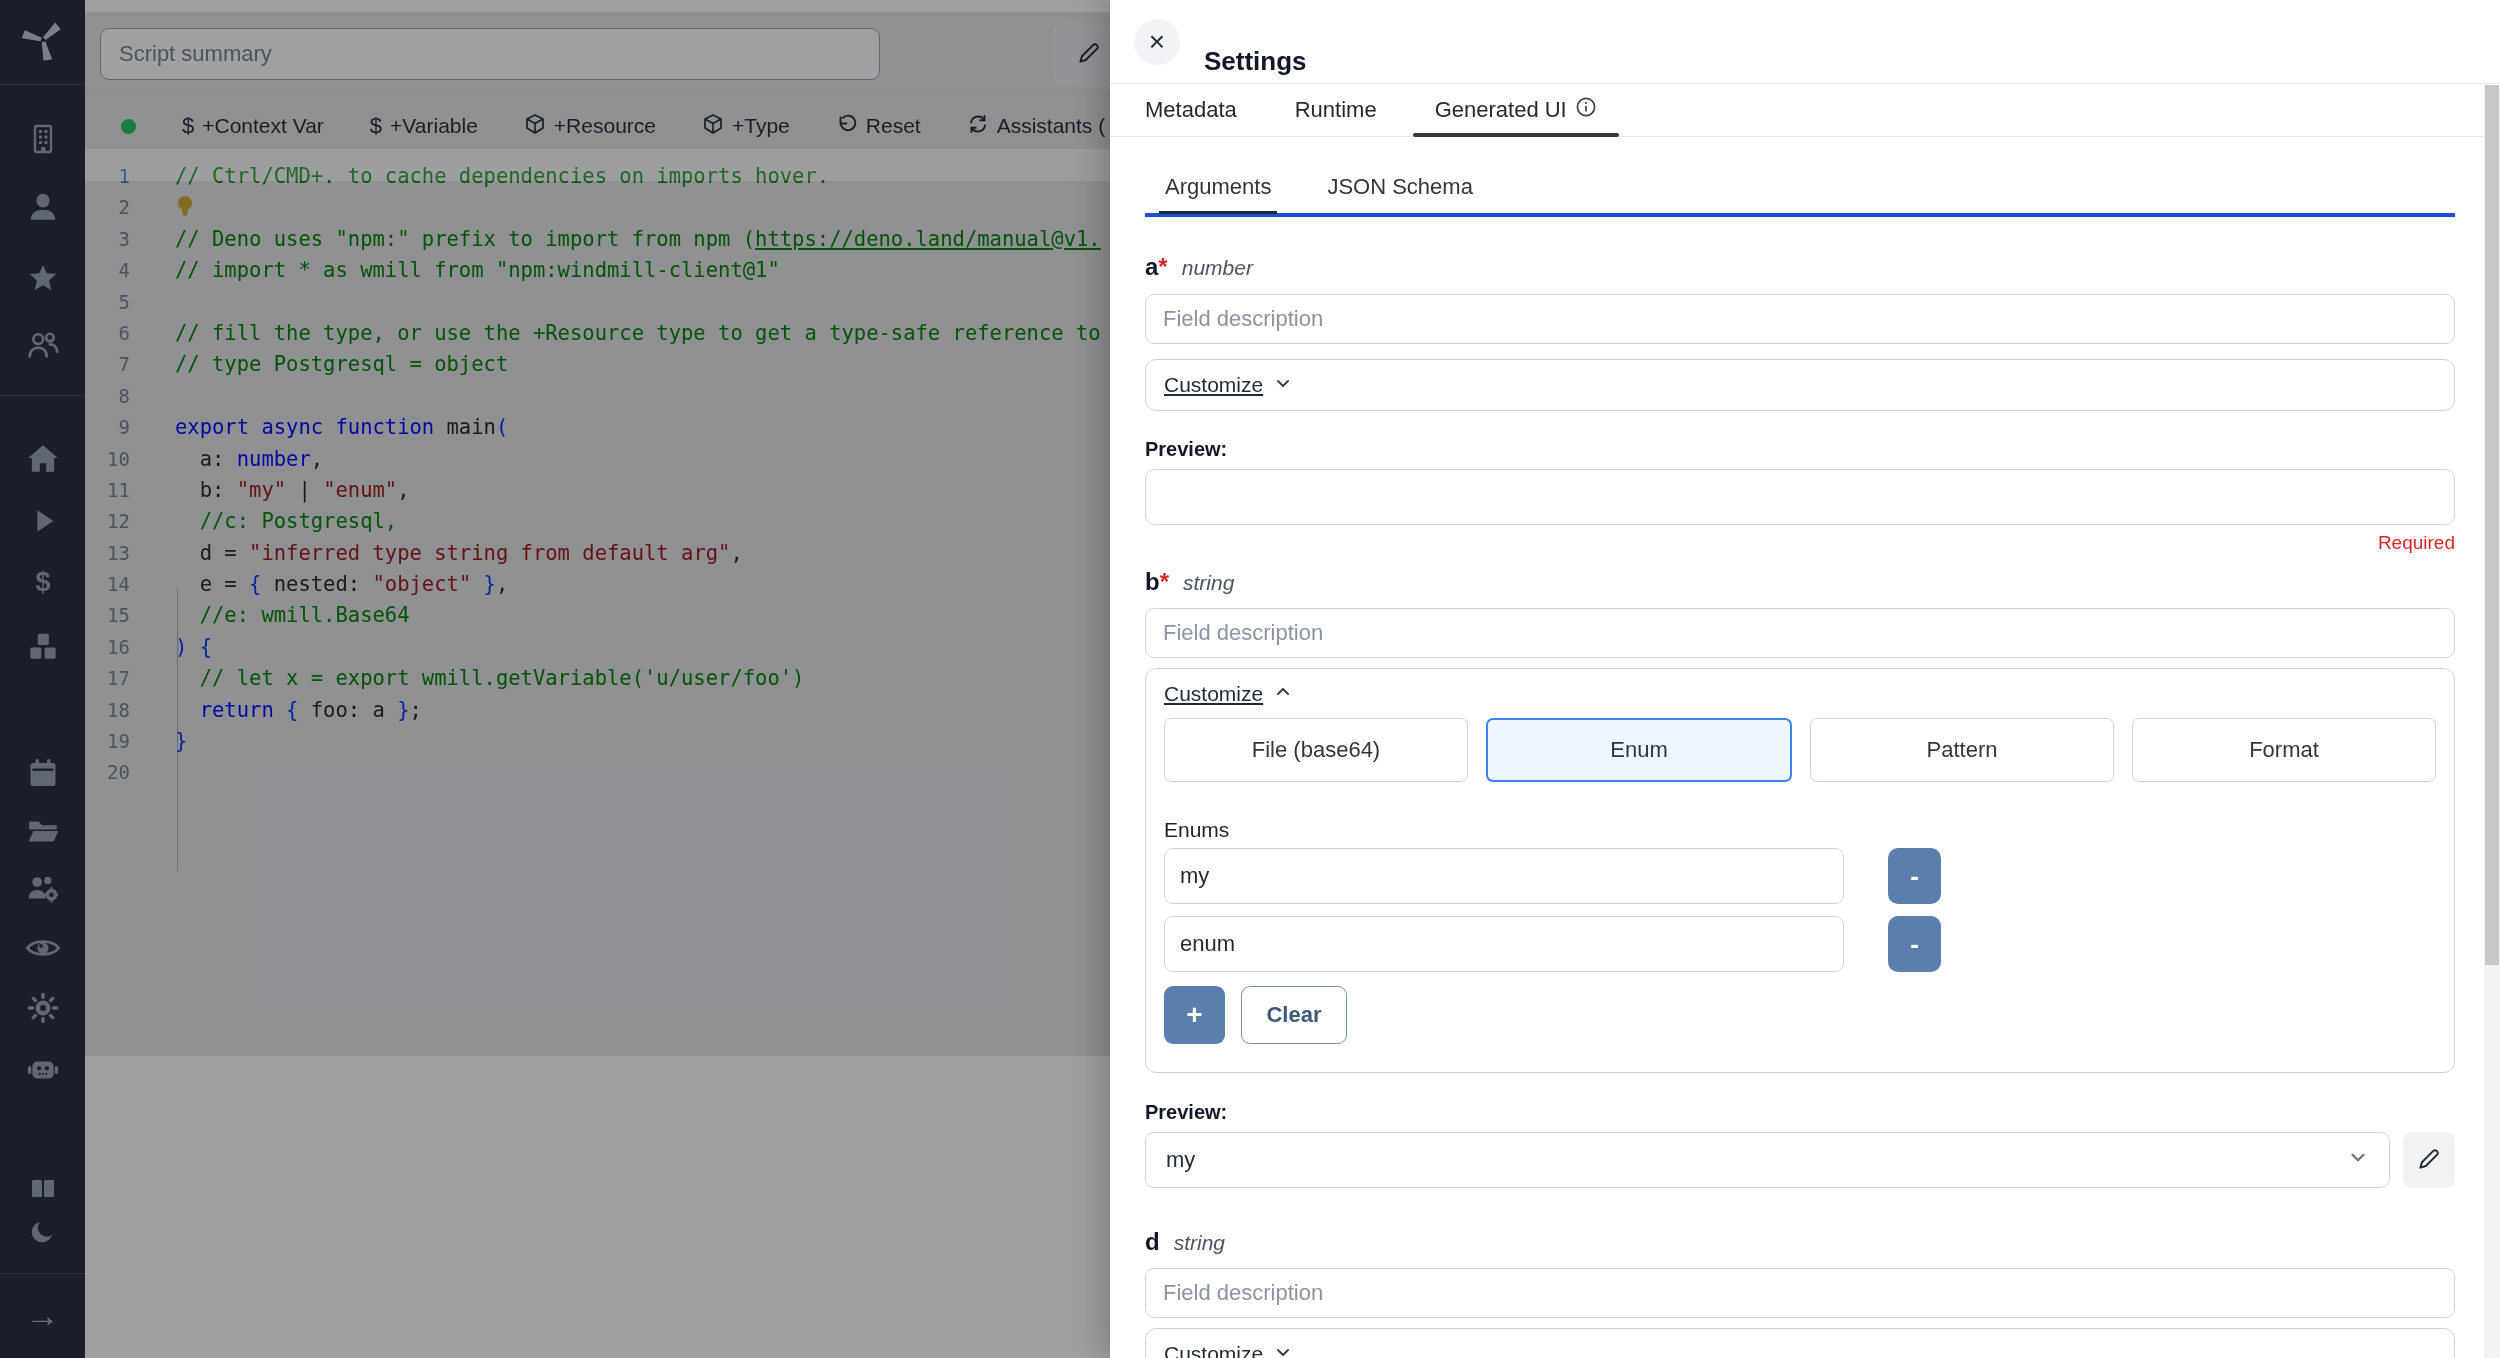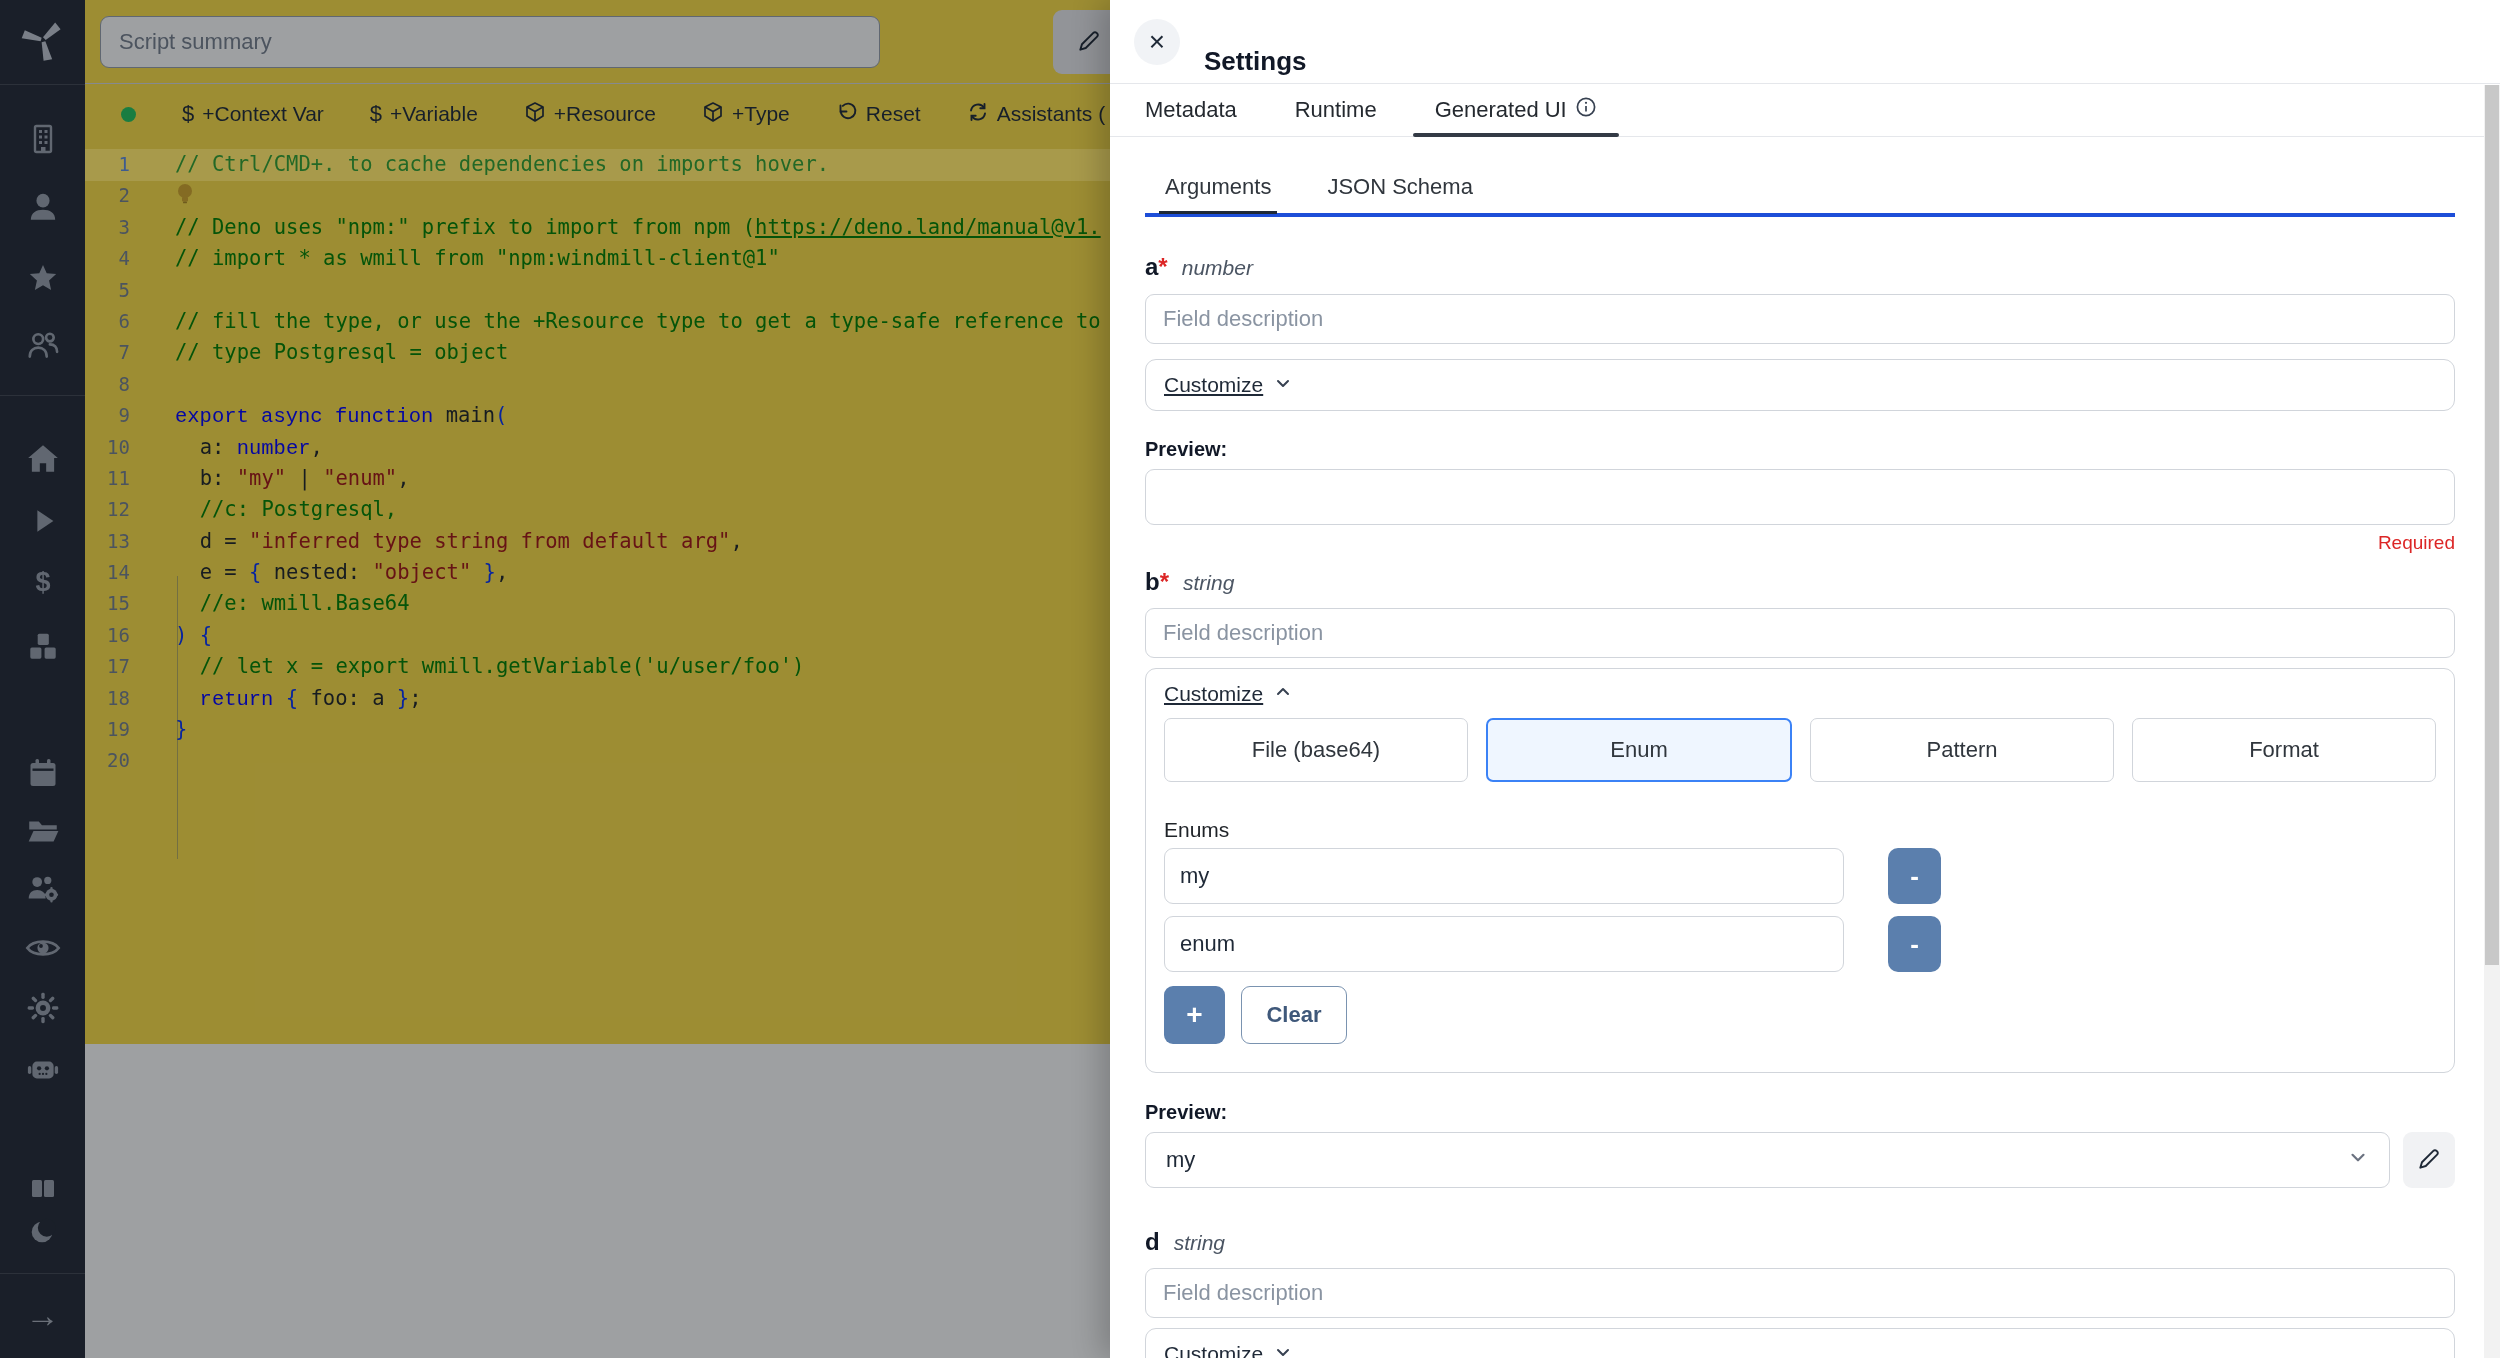--- a/index.html
+++ b/index.html
@@ -8,37 +8,37 @@
   .stage { position:relative; width:2500px; height:1358px; overflow:hidden; }
 
   
   .sidebar { position:absolute; left:0; top:0; width:85px; height:1358px; background:#232936; z-index:10; }
   .side-icon { position:absolute; left:50%; transform:translate(-50%,-50%); color:#9aa1ad; display:flex; align-items:center; justify-content:center; }
   .side-icon svg { display:block; }
   .side-divider { position:absolute; left:0; width:85px; height:1px; background:rgba(255,255,255,0.14); }
   .arrow-glyph { font-size:34px; color:#aab0bb; line-height:1; }
 
   
-  .editor-region { position:absolute; left:85px; top:0; width:1025px; height:1044px; background:#fde047; z-index:10; }
+  .editor-region { position:absolute; left:85px; top:12px; width:1025px; height:1044px; background:#e5e5e5; z-index:10; }
   .topbar { position:relative; height:84px; border-bottom:1px solid #d7dbe0; }
   .summary { position:absolute; left:15px; top:16px; width:780px; height:52px; border:1.6px solid #98a1ad; border-radius:9px;
              padding:0 18px; font-size:22px; color:#1f2937; background:#fff; font-family:"Liberation Sans",sans-serif; outline:none; }
   .summary::placeholder { color:#77808f; }
   .edit-btn { position:absolute; left:968px; top:10px; width:72px; height:64px; background:#ececef; border:none; border-radius:9px;
               display:flex; align-items:center; justify-content:center; cursor:pointer; }
   .toolbar { display:flex; align-items:center; height:60px; padding-left:36px; gap:46px; white-space:nowrap; overflow:hidden; }
   .status-dot { width:15px; height:15px; border-radius:50%; background:#22c55e; flex:0 0 auto; }
   .tb-item { display:flex; align-items:center; gap:8px; font-size:21px; color:#1f2937; cursor:pointer; flex:0 0 auto; }
   .tb-item .dollar { font-size:22px; font-weight:500; }
   .code-area { position:relative; padding-top:5px; font-family:"DejaVu Sans Mono", monospace; font-size:20.5px; }
   .code-line { height:31.4px; line-height:31.4px; white-space:pre; display:flex; }
   .ln { width:60px; padding-right:15px; text-align:right; color:#76808f; flex:0 0 auto; font-size:19px; }
   .ln.active { color:#3569c7; }
   .lc { padding-left:30px; flex:1 1 auto; overflow:hidden; }
-  .cm { color:#008000; } .kw { color:#0000ff;font-family:Liberation Mono, monospace; } .str { color:#a31515; }
+  .cm { color:#008000; } .kw { color:#0000ff; } .str { color:#a31515; }
   .pl { color:#1f2328; } .br { color:#0431fa; }
   .url { color:#008000; text-decoration:underline; }
   .bulb-wrap { display:inline-flex; vertical-align:middle; margin-top:-4px; }
   .indent-guide { position:absolute; left:92px; top:432px; width:1px; height:283px; background:rgba(100,110,125,0.45); }
 
   
   .backdrop { position:absolute; left:0; top:0; width:1110px; height:1358px; background:rgba(13,17,23,0.40); z-index:40; }
   .line1-glow { position:absolute; left:85px; top:149px; width:1025px; height:32px; background:rgba(255,255,255,0.12); z-index:41; }
 
   

